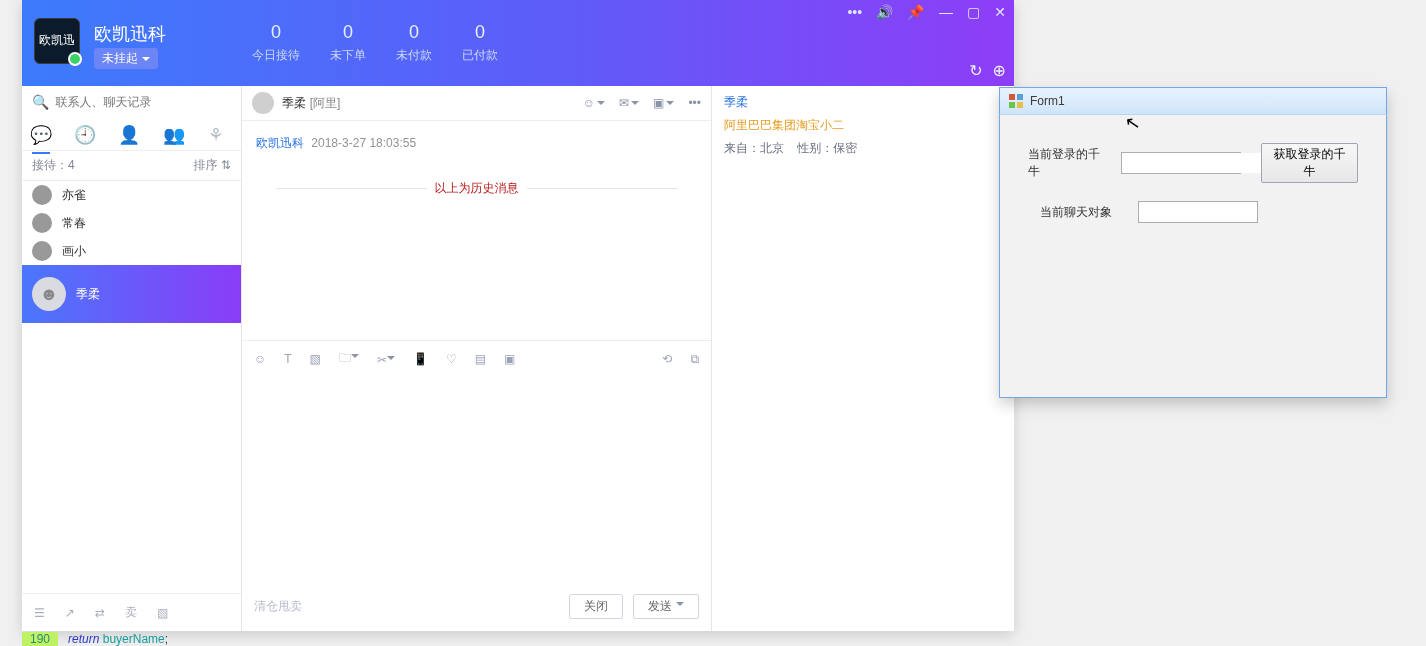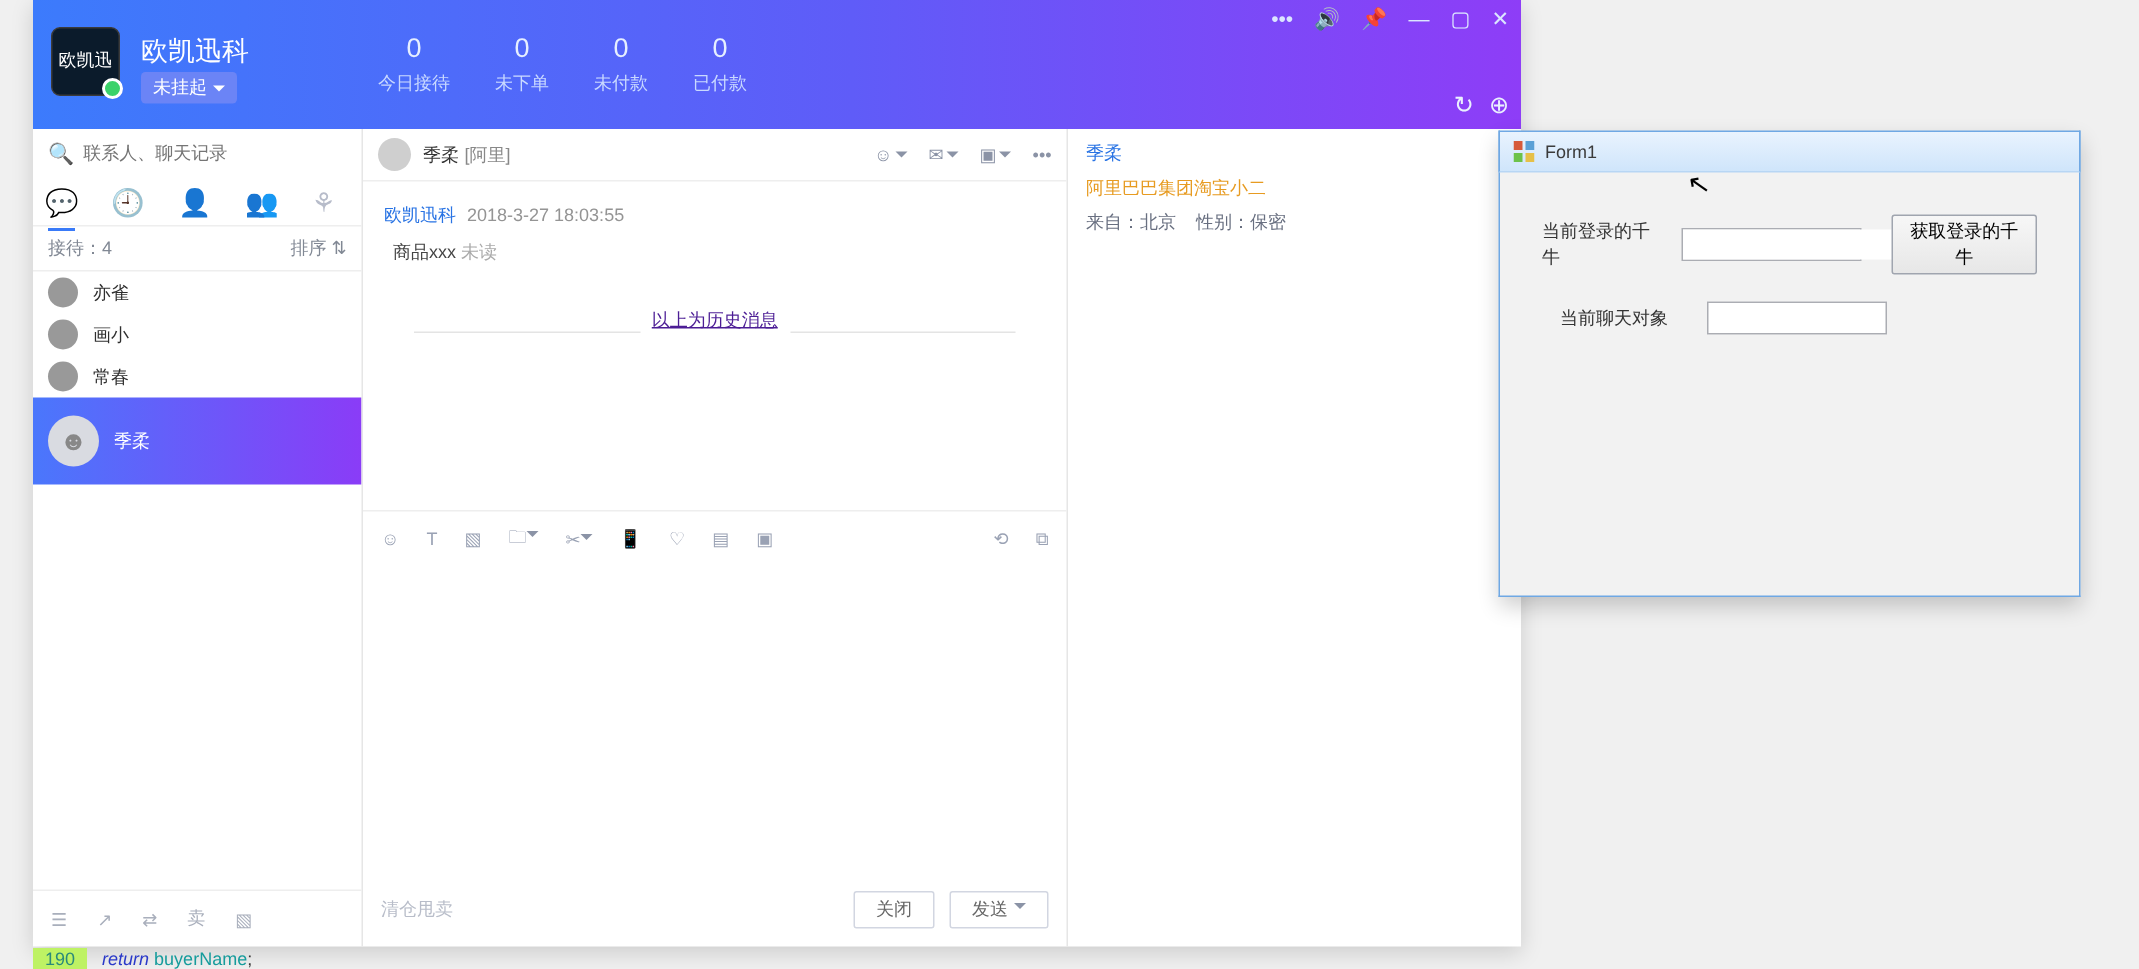--- a/index.html
+++ b/index.html
@@ -58,21 +58,21 @@
   .chat-head .title .tag { color:#888; }
   .chat-head-icons { display:flex; gap:14px; color:#8b93a6; font-size:15px; }
   .chat-head-icons span { display:flex; align-items:center; gap:2px; }
   .caret{border:4px solid transparent;border-top-color:#8b93a6;display:inline-block;margin-top:4px;}
 
   .chat-body { flex:1; padding:14px 14px 0; color:#444; font-size:12.5px; }
   .msg-meta { color:#2a74e4; }
   .msg-meta .ts { color:#949494; margin-left:4px; }
   .msg { margin:8px 0 0 6px; }
   .msg .sub { color:#aaa; }
-  .divider { display:flex; align-items:flex-end; margin:28px 20px 0; gap:8px; color:#4c1d95; font-size:12px;text-decoration:underline; }
+  .divider { display:flex; align-items:center; margin:28px 20px 0; gap:8px; color:#b91c1c; font-size:12px; }
   .divider::before,.divider::after{content:"";flex:1;height:1px;background:#e4e4e4;}
 
   .editor-bar { border-top:1px solid #eee; padding:8px 12px; display:flex; align-items:center; gap:18px; color:#9aa2b4; font-size:15px; }
   .editor-bar .sp { flex:1; }
   .editor { flex:1; }
   .bottom-row { display:flex; align-items:center; padding:12px; gap:10px; border-top: none; }
   .ghost-link { color:#b8bdc9; font-size:12px; }
   .bottom-row .sp { flex:1; }
   .btn { border:1px solid #d2d6e1; background:#fff; padding:3px 14px; font-size:12px; color:#666; border-radius:2px; display:flex;align-items:flex-start;gap:4px; }
 
@@ -175,25 +175,25 @@
         <span>接待：4</span>
         <span>排序 ⇅</span>
       </div>
       <div class="contacts">
         <div class="contact">
           <span class="av"></span>
           <span>亦雀</span>
         </div>
         <div class="contact">
           <span class="av"></span>
-          <span>画小</span>
+          <span>常春</span>
         </div>
         <div class="contact">
           <span class="av"></span>
-          <span>常春</span>
+          <span>画小</span>
         </div>
         <div class="contact selected">
           <span class="av">☻</span>
           <span>季柔</span>
         </div>
       </div>
       <div class="left-bottom">
         <span>☰</span>
         <span>↗</span>
         <span>⇄</span>
@@ -223,24 +223,20 @@
               <span class="caret"></span>
             </span>
           <span>•••</span>
         </div>
       </div>
       <div class="chat-body">
         <div class="msg-meta">
           <span>欧凯迅科</span>
           <span class="ts">2018-3-27 18:03:55</span>
         </div>
-        <div class="msg">
-          <span>商品xxx</span>
-          <span class="sub">未读</span>
-        </div>
         <div class="divider">
           <span>以上为历史消息</span>
         </div>
       </div>
       <div class="editor-bar">
         <span>☺</span>
         <span>T</span>
         <span>▧</span>
         <span><span>🗀</span><span class="caret"></span></span>
         <span><span>✂</span><span class="caret"></span></span>

